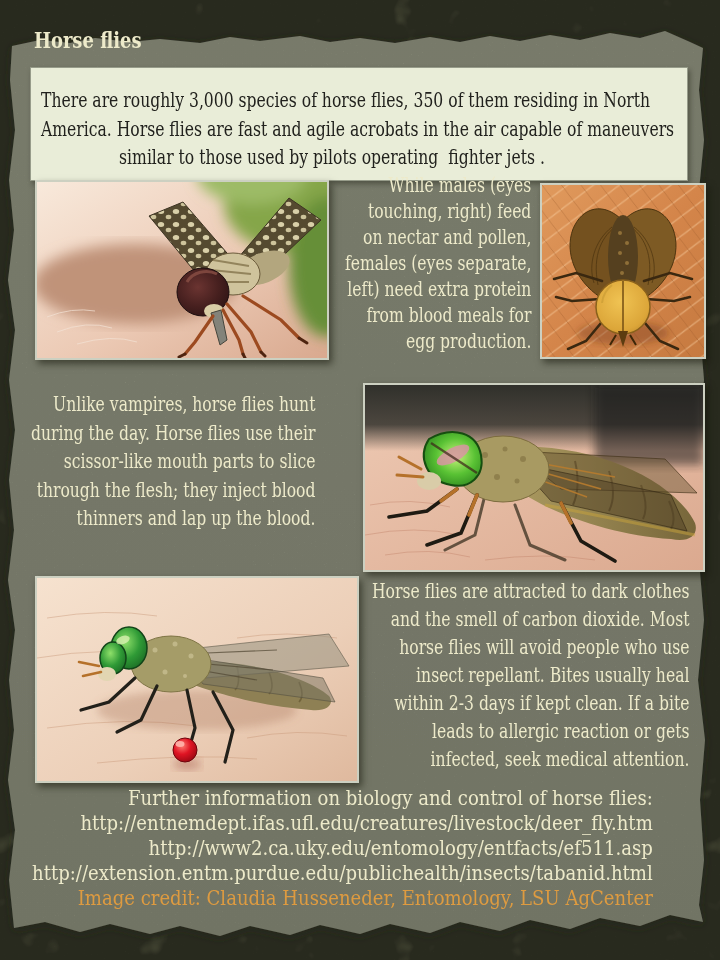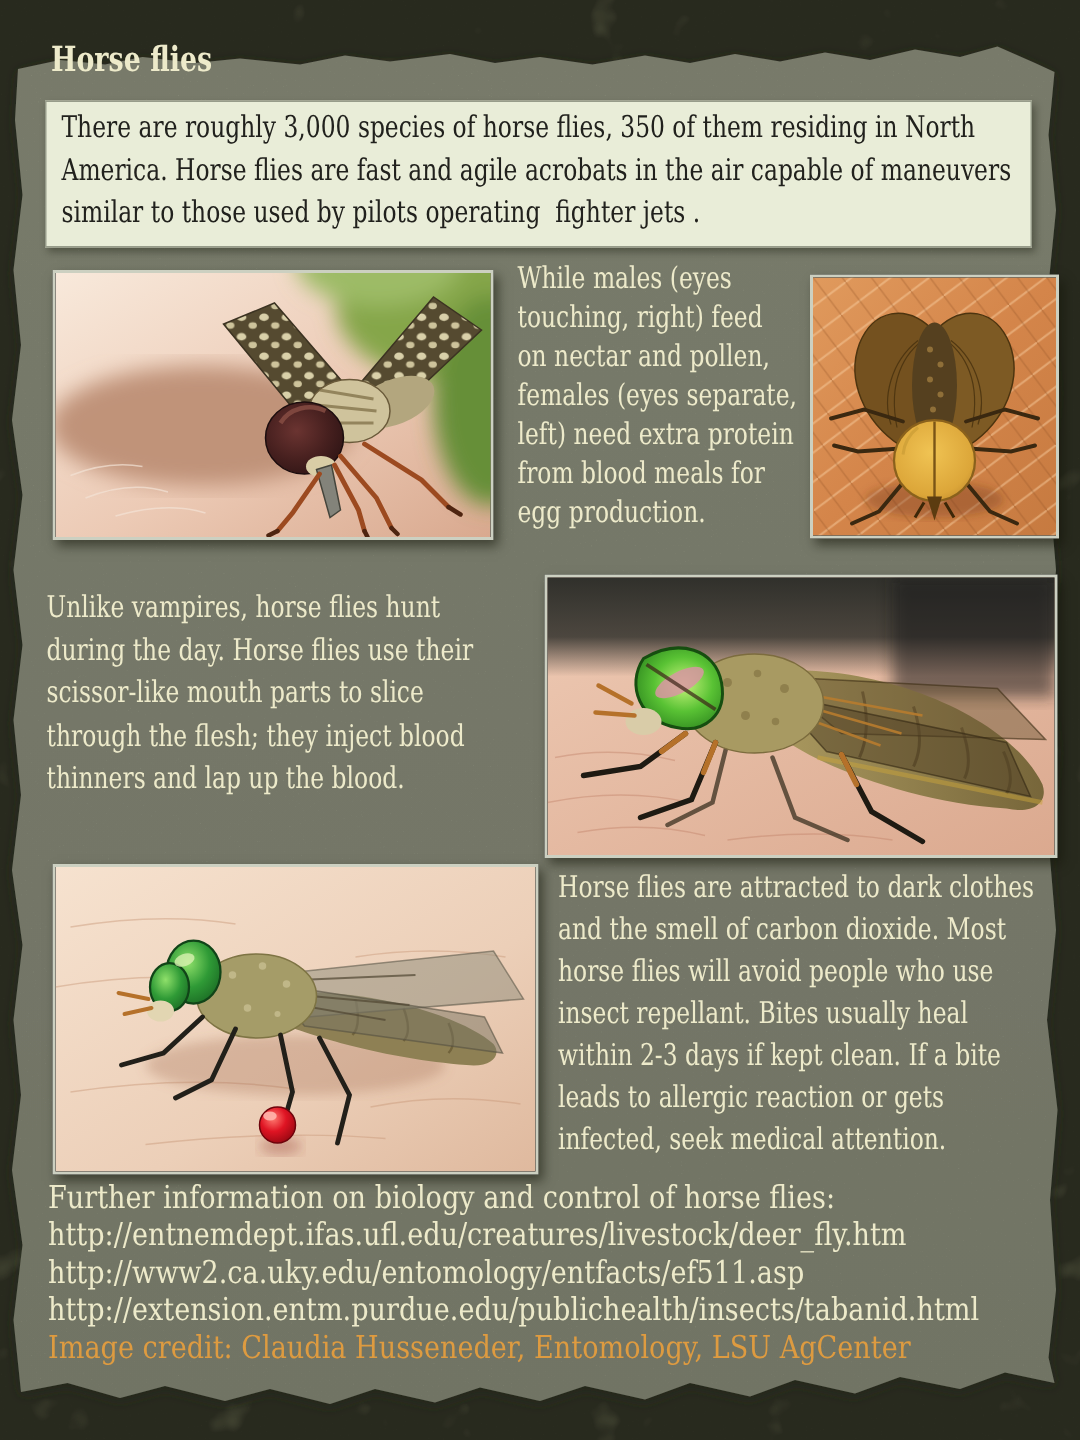--- a/index.html
+++ b/index.html
@@ -1,25 +1,25 @@
 <!DOCTYPE html>
 <html><head>
 <meta charset="utf-8">
 <style>
   html,body{margin:0;padding:0;background:#2e3026;}
   .stage{position:relative;width:720px;height:960px;overflow:hidden;
-         background:#5b5e45;font-family:"DejaVu Serif","Liberation Serif",serif;}
+         background:#5b5e45;font-family:"DejaVu Serif","Liberation Serif",serif;text-align:right;}
   .bg{position:absolute;left:0;top:0;}
   .abs{position:absolute;}
   .cx78{transform:scaleX(.78);transform-origin:0 0;}
   .cx86{transform:scaleX(.86);transform-origin:0 0;}
   .title{left:34px;top:26px;font-size:23px;font-weight:bold;color:#edeaca;white-space:pre;}
   .intro-box{left:30px;top:67px;width:658px;min-height:78px;background:#e9edd8;
              border:1px solid #979c8a;box-shadow:2px 3px 5px rgba(25,27,15,.4);
-             padding:2px 0 8px 10px;box-sizing:border-box;}
+             padding:18px 0 8px 10px;box-sizing:border-box;}
   .intro-text{font-size:20px;line-height:28.5px;color:#21211d;white-space:pre;}
   .para{position:absolute;color:#edeaca;font-size:20px;white-space:pre;}
   .para-males{left:345px;top:172px;line-height:26px;}
   .para-vampires{left:31px;top:390px;line-height:28.5px;}
   .para-attract{left:372px;top:577px;line-height:28px;}
   .footer{left:32px;top:786px;}
   .footer-line{color:#edeaca;font-size:21px;line-height:25px;white-space:pre;}
   .credit{color:#de9b40;}
   .photo{position:absolute;border:2px solid #ccd0c1;box-shadow:3px 4px 7px rgba(20,22,10,.55);
          line-height:0;background:#000;}

